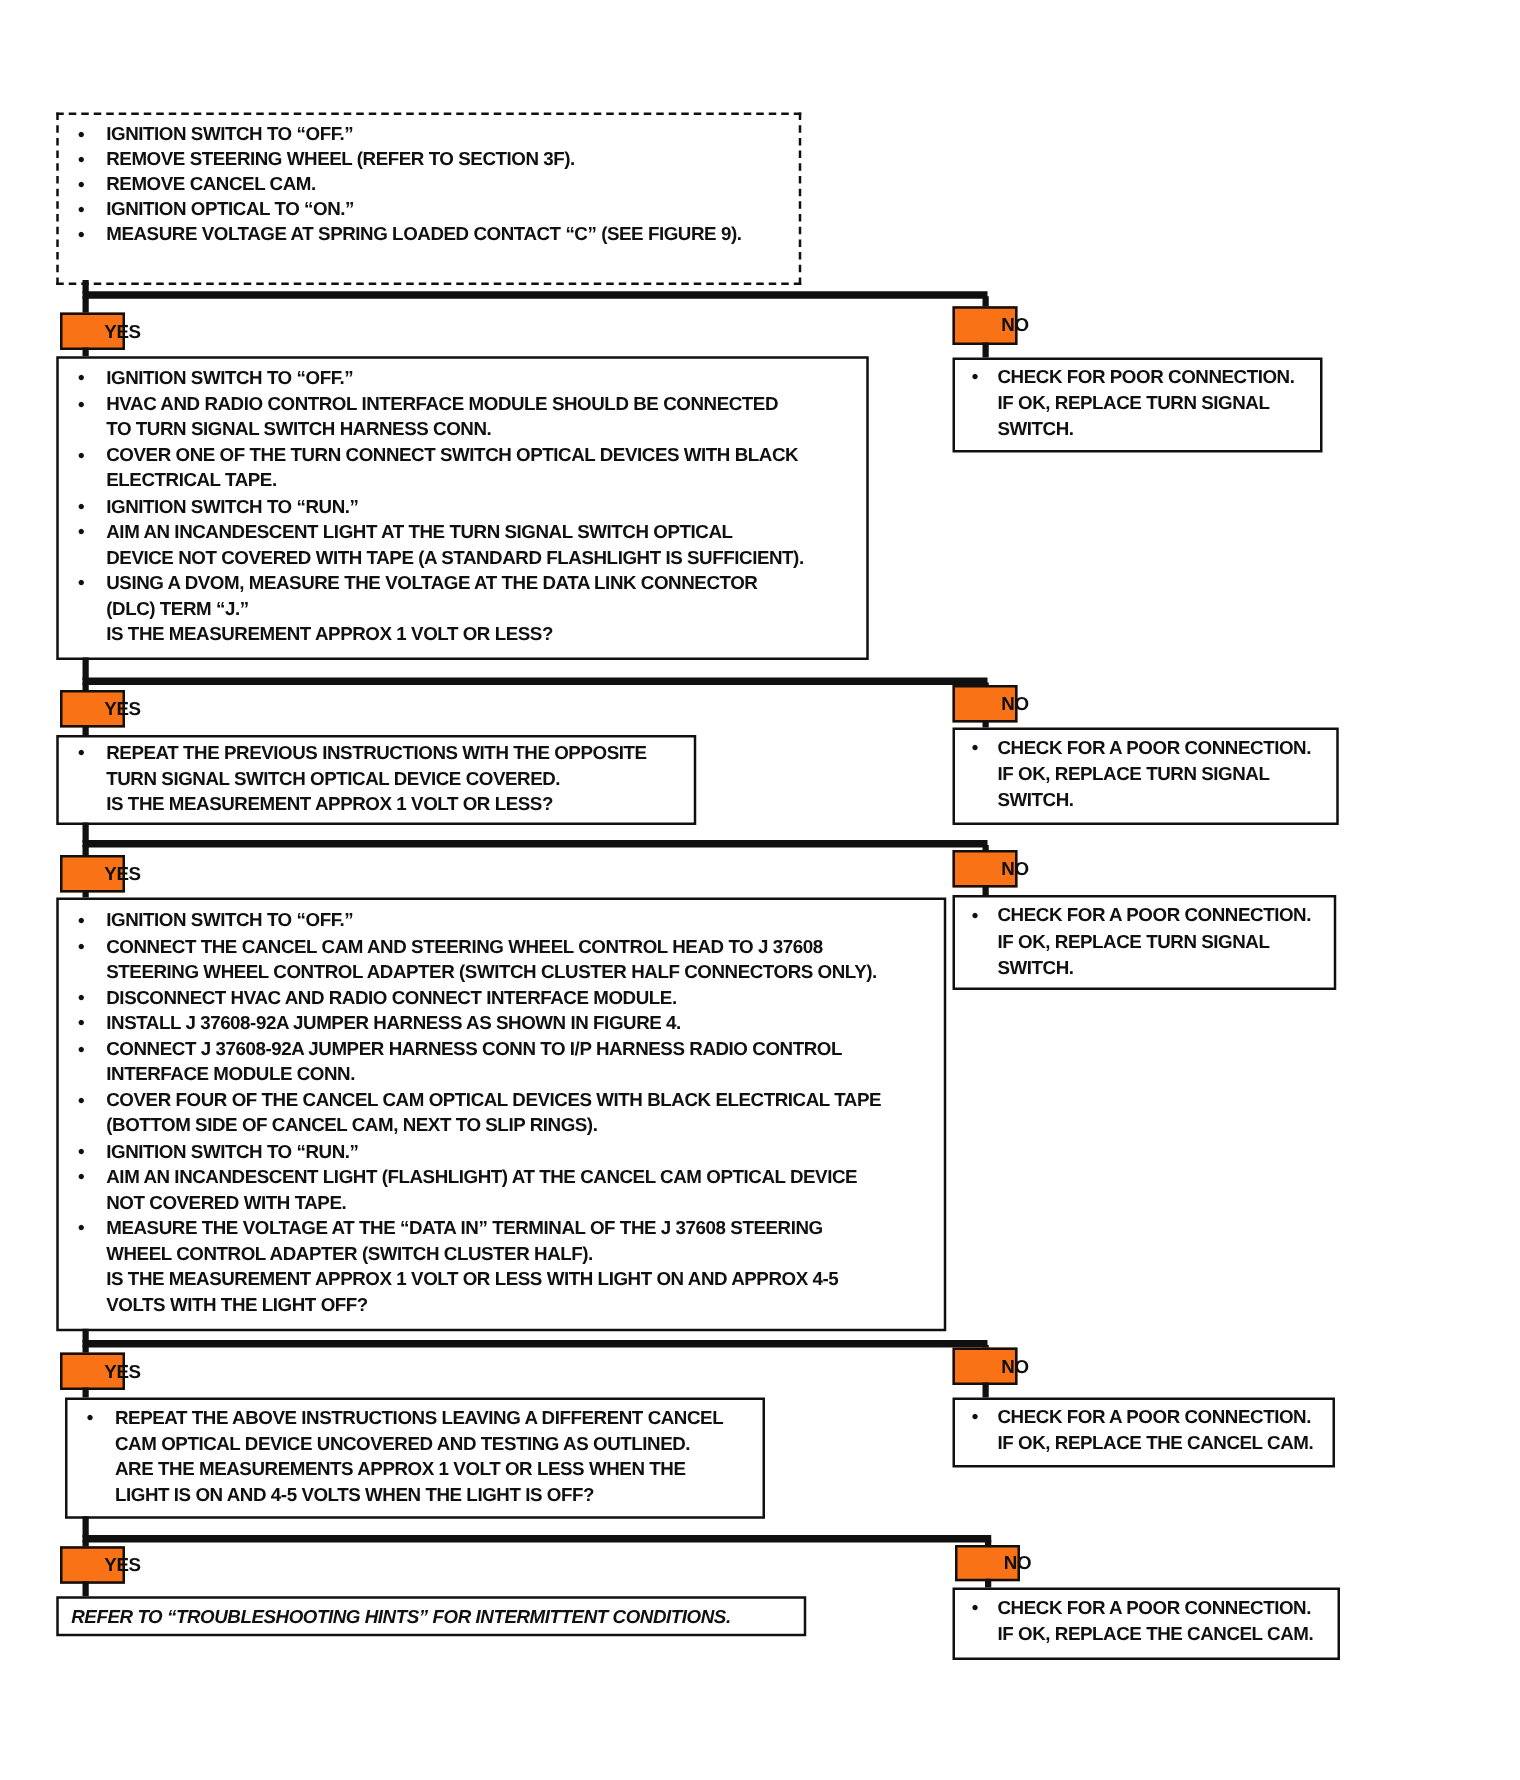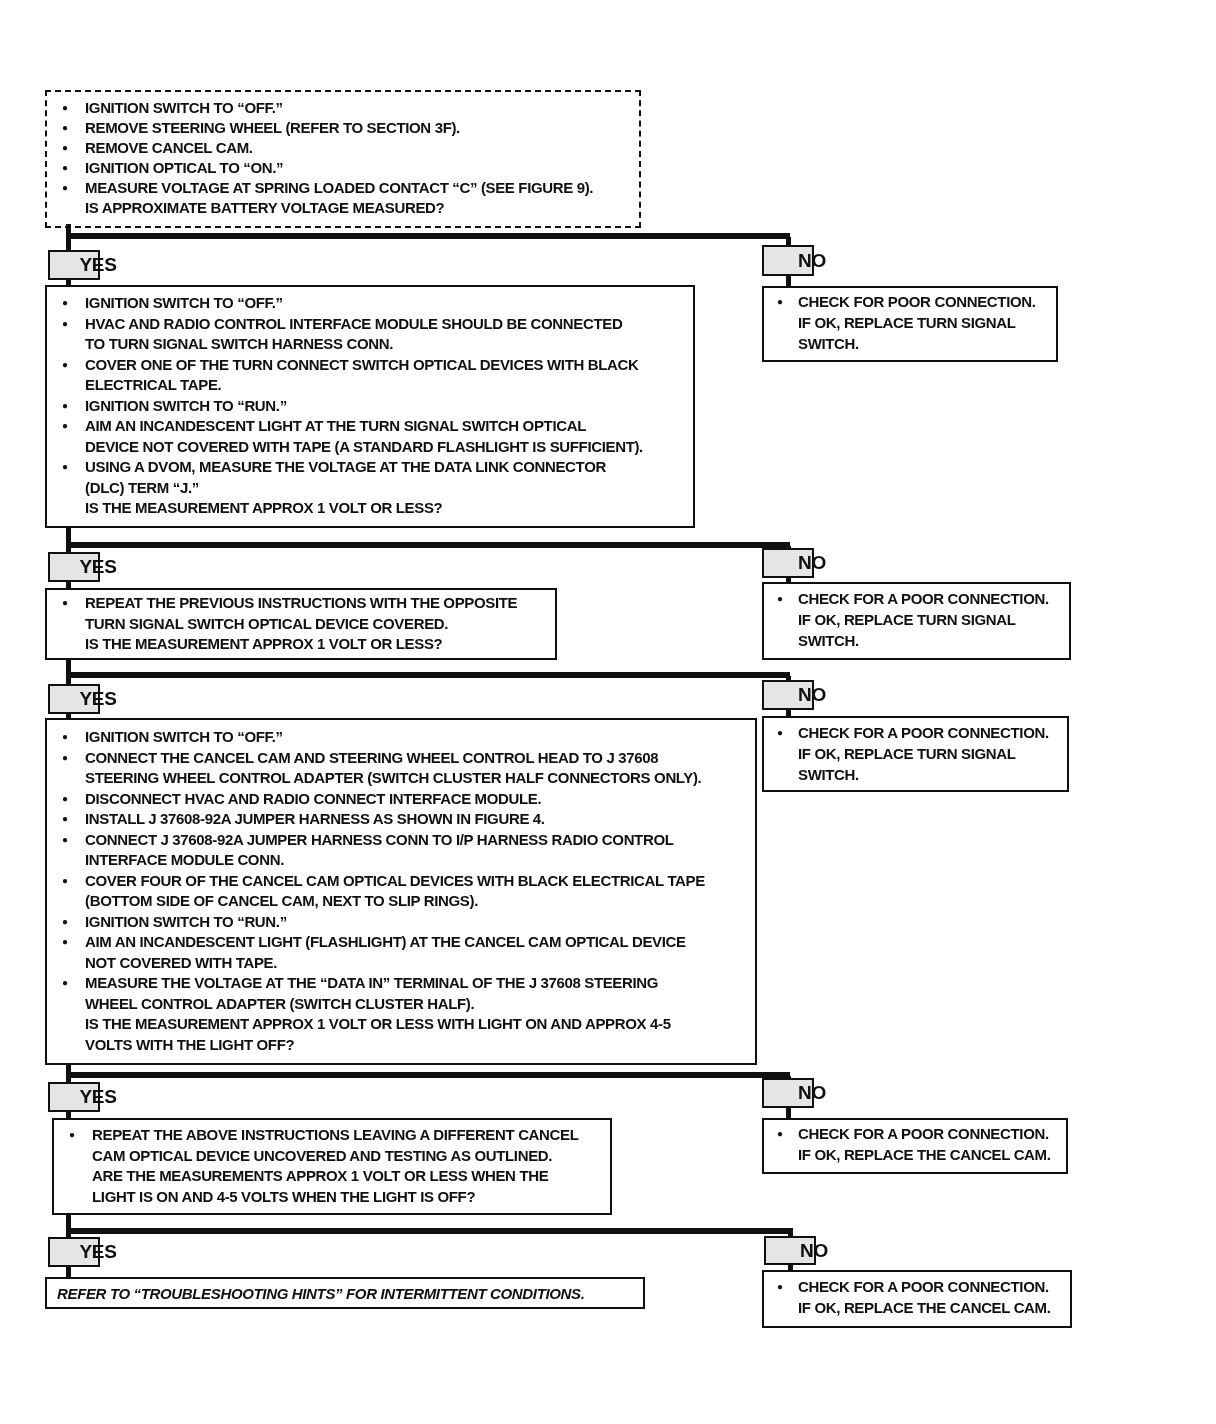--- a/index.html
+++ b/index.html
@@ -9,21 +9,21 @@
   .hdr .t1{font-size:24px;font-weight:700;letter-spacing:.5px;}
   .hdr .t2{font-size:19px;font-weight:700;margin-top:4px;letter-spacing:-.2px;}
   .box{position:absolute;border:2.5px solid #101010;background:#ffffff;box-sizing:border-box;}
   .dashed{border-style:dashed;}
   .item{display:flex;}
   .b{width:38px;padding-left:15px;box-sizing:border-box;font-size:10px;line-height:20.5px;flex:none;}
   .t{flex:1;font-weight:700;font-size:15px;letter-spacing:-.35px;line-height:20.5px;white-space:pre-wrap;padding-right:6px;}
   .start .b,.start .t{line-height:20px;}
   .check .b{width:34px;padding-left:13px;line-height:21px;}
   .check .t{line-height:21px;}
-  .lab{position:absolute;border:2.5px solid #101010;box-sizing:border-box;display:flex;align-items:center;justify-content:center;font-weight:700;font-size:19px;background:#e5e5e5;letter-spacing:-.3px;padding-left:48px;}
+  .lab{position:absolute;border:2.5px solid #101010;box-sizing:border-box;display:flex;align-items:center;justify-content:center;font-weight:700;font-size:15px;background:#f97316;letter-spacing:-.3px;padding-left:48px;}
   .bar{position:absolute;height:6px;background:#101010;}
   .vs{position:absolute;width:5px;background:#101010;}
   .refer{display:flex;align-items:center;}
   .refer .t{line-height:17px;padding-left:10px;letter-spacing:-.35px;font-style:italic;}
 </style>
 </head>
 <body>
 
 <div class="page">
 
@@ -41,24 +41,20 @@
         <span class="b">●</span>
         <span class="t">REMOVE CANCEL CAM.</span>
       </div>
     <div class="item">
         <span class="b">●</span>
         <span class="t">IGNITION OPTICAL TO “ON.”</span>
       </div>
     <div class="item">
         <span class="b">●</span>
         <span class="t">MEASURE VOLTAGE AT SPRING LOADED CONTACT “C” (SEE FIGURE 9).</span>
-      </div>
-    <div class="item">
-        <span class="b"></span>
-        <span class="t">IS APPROXIMATE BATTERY VOLTAGE MEASURED?</span>
       </div>
   </div>
 
   <div class="vs" style="left:66px;top:224px;height:11px;"></div>
   <div class="bar" style="left:66px;top:233px;width:724px;"></div>
   <div class="vs" style="left:66px;top:237px;height:14px;"></div>
   <div class="vs" style="left:786px;top:237px;height:10px;"></div>
   <div class="lab" style="left:48px;top:250px;width:49px;height:30px;">YES</div>
   <div class="lab" style="left:762px;top:245px;width:47px;height:31px;">NO</div>
   <div class="vs" style="left:66px;top:278px;height:9px;"></div>

